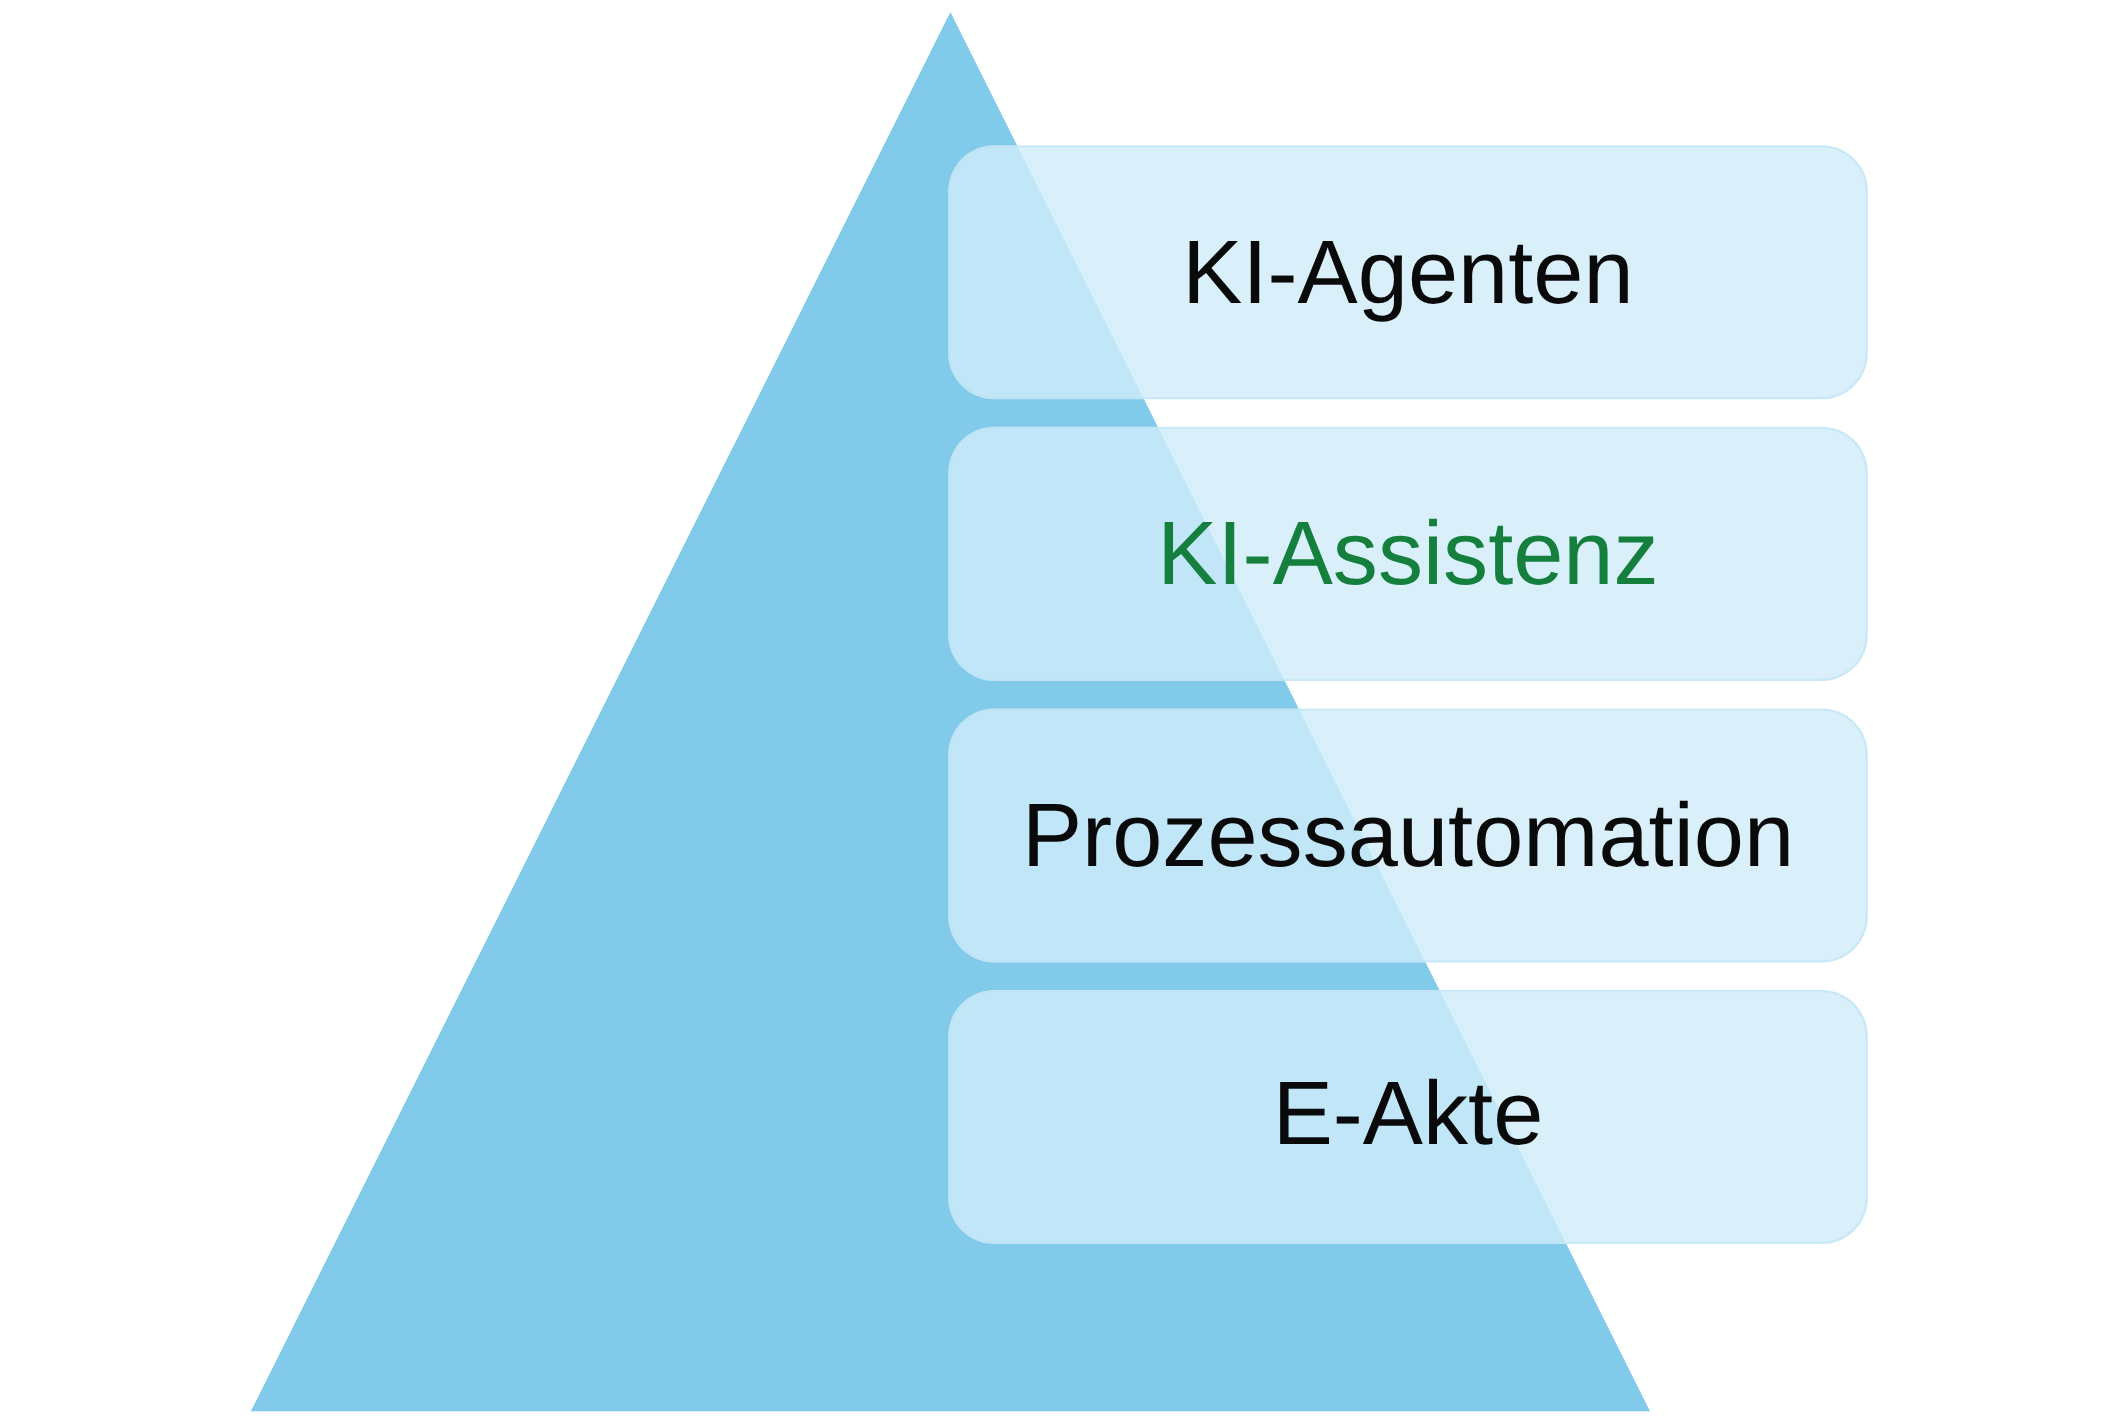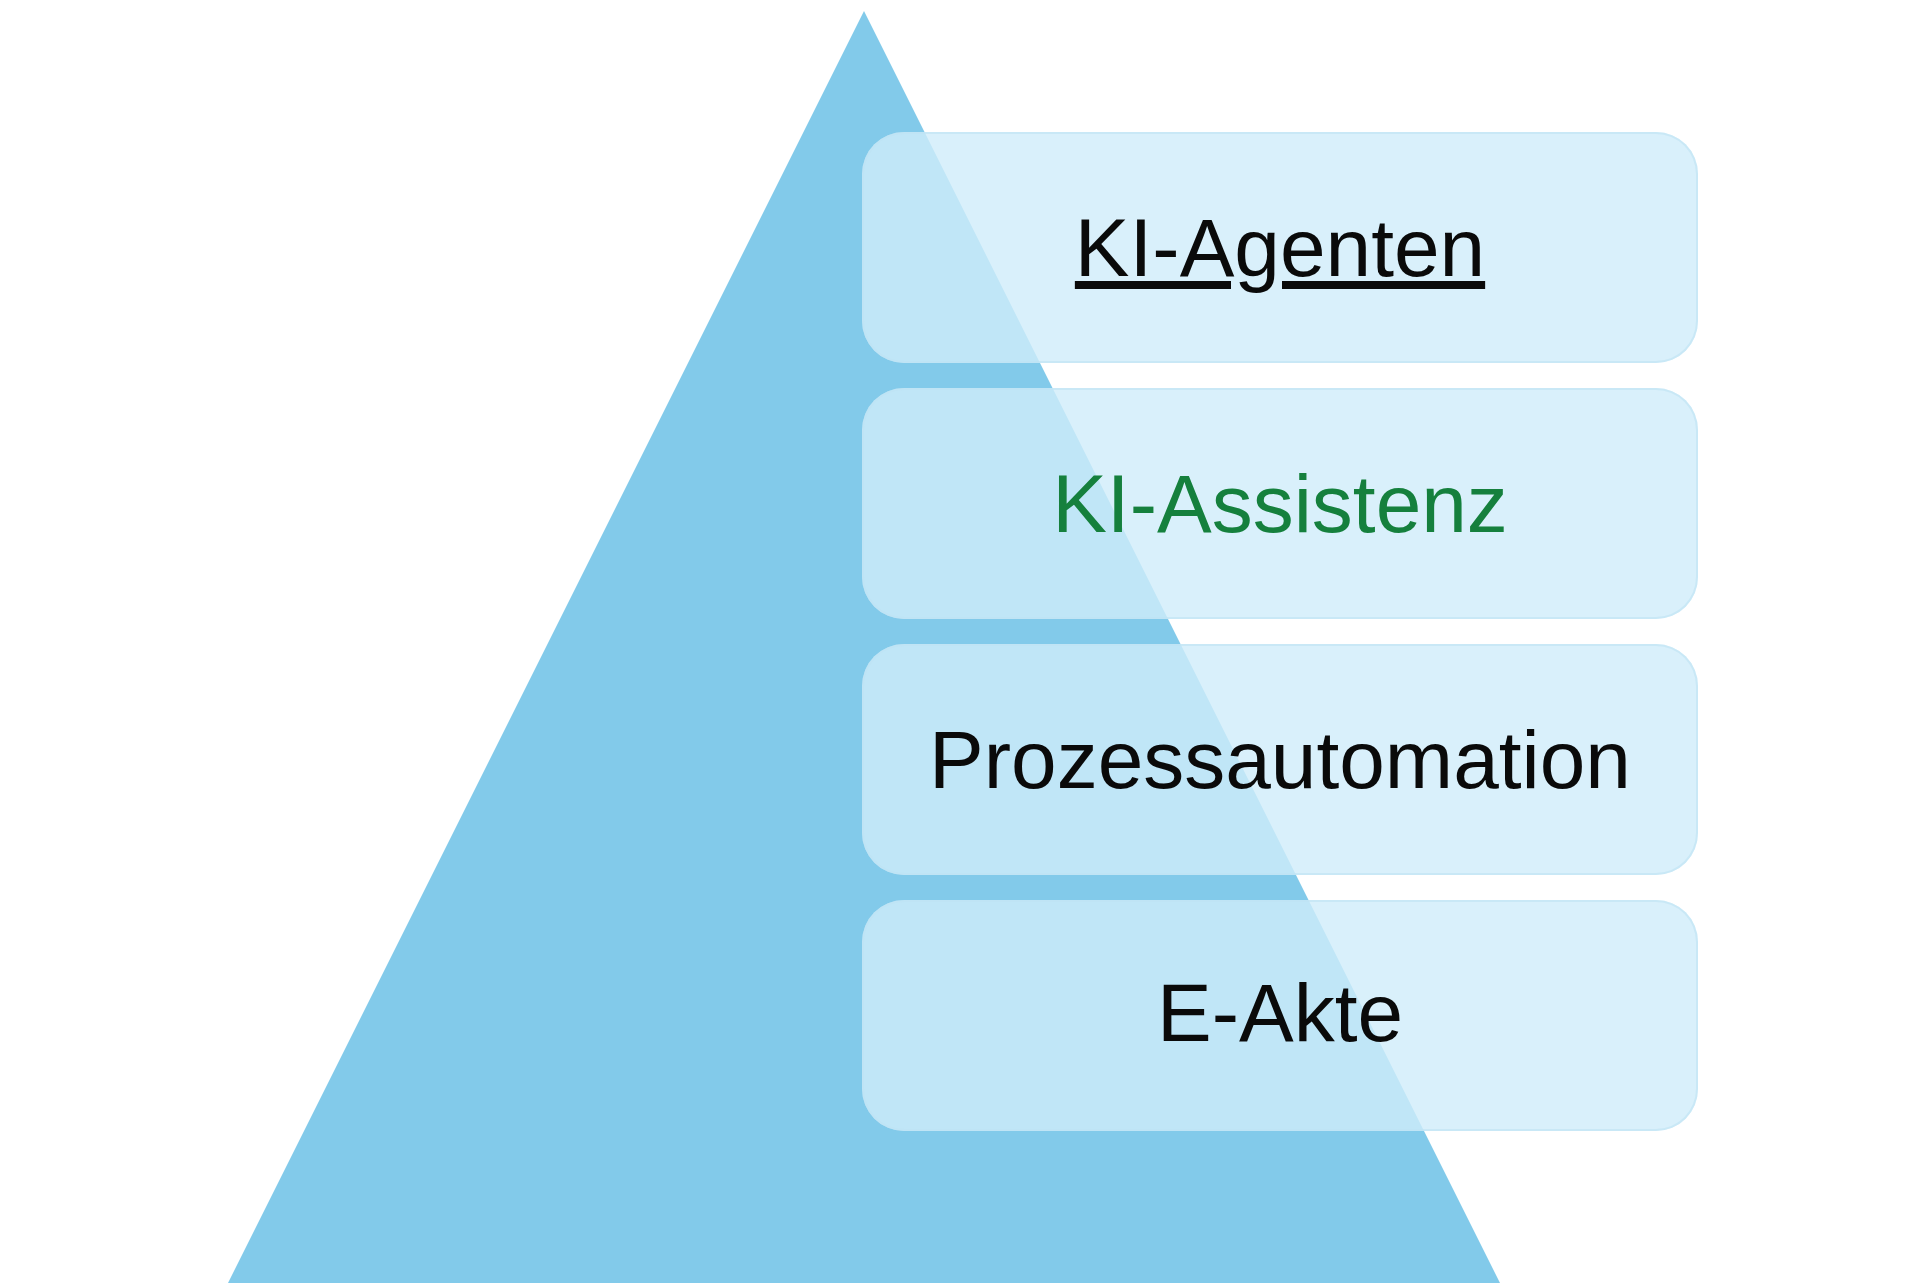--- a/index.html
+++ b/index.html
@@ -60,21 +60,21 @@
   </style>
 </head>
 <body>
 
 <div id="stage">
   <svg class="pyramid" viewBox="0 0 1920 1288" width="1920" height="1288">
     <polygon id="pyramid-poly" points="864,11 1500,1283 228,1283" fill="#82CAEA"></polygon>
   </svg>
 
   <div class="layer-box" id="layer-0">
-    <span class="layer-title" style="color: rgb(10, 10, 10); text-decoration: underline;">KI-Agenten</span>
+    <span class="layer-title" style="color: rgb(10, 10, 10);">KI-Agenten</span>
   </div>
 
   <div class="layer-box" id="layer-1">
     <span class="layer-title" style="color: #15803d;">KI-Assistenz</span>
   </div>
 
   <div class="layer-box" id="layer-2">
     <span class="layer-title" style="color: rgb(10, 10, 10);">Prozessautomation</span>
   </div>
 

